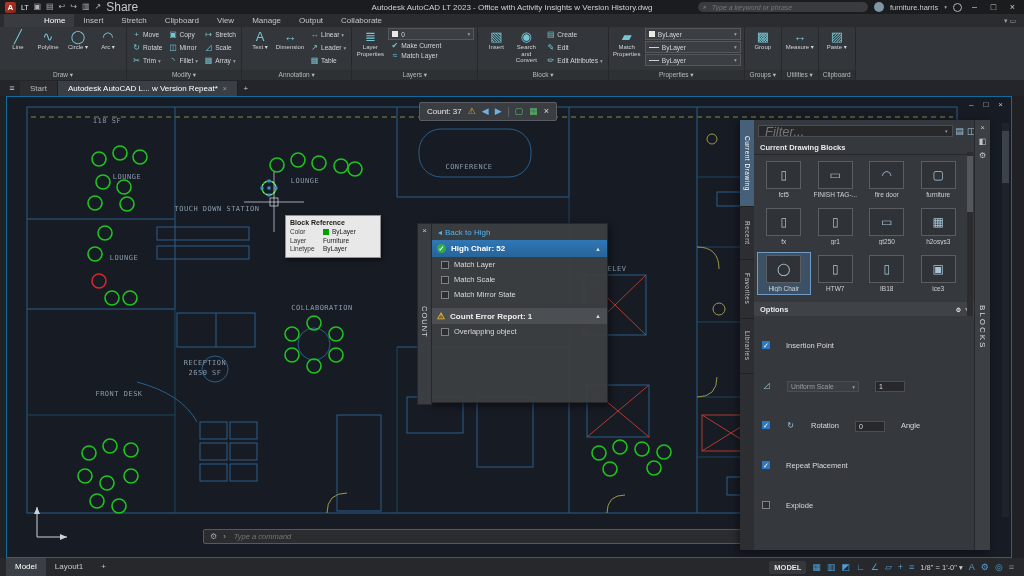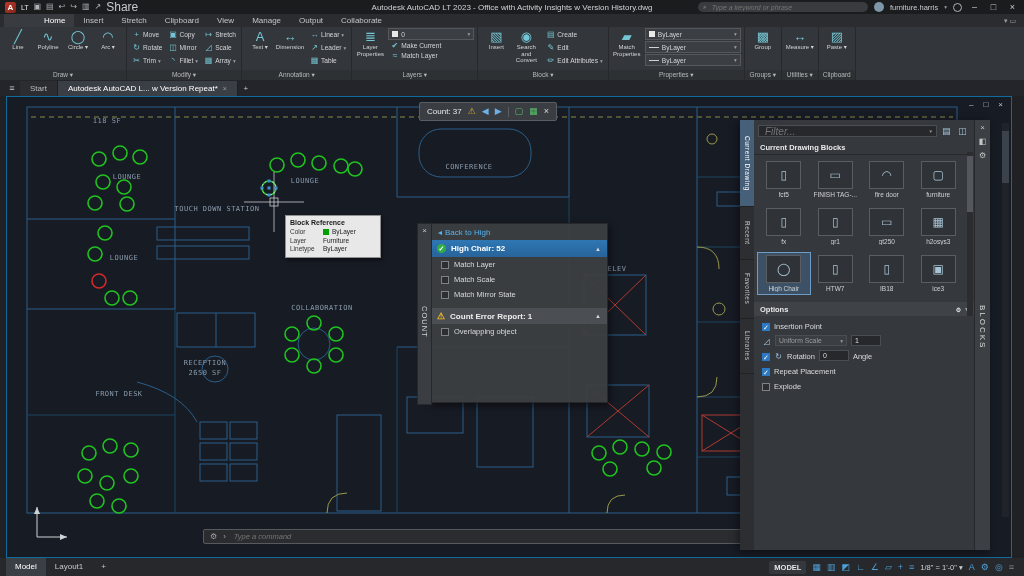--- a/index.html
+++ b/index.html
@@ -100,31 +100,31 @@
   .cmdline input{flex:1;background:none;border:none;outline:none;color:#8d9094;font-size:7.5px;font-style:italic;}
   
   .blocks{position:absolute;left:740px;top:120px;width:250px;height:430px;display:flex;z-index:5;box-shadow:-2px 2px 8px rgba(0,0,0,.45);}
   .bp-side{width:14px;background:#2c2e31;display:flex;flex-direction:column;}
   .bp-sidetab{writing-mode:vertical-rl;font-size:6.5px;color:#c3c6c9;border-bottom:1px solid #222;display:flex;align-items:center;justify-content:center;letter-spacing:.5px;}
   .bp-sidetab.on{background:#46607a;color:#fff;}
   .bp-side .fill{flex:1;}
   .bp-body{flex:1;background:#35383c;display:flex;flex-direction:column;position:relative;overflow:hidden;}
   .bp-toolbar{height:18px;display:flex;align-items:center;gap:3px;padding:2px 5px 1px 4px;}
   .bp-filter{flex:1;height:12px;background:#26282b;border:1px solid #4a4d51;display:flex;align-items:center;padding:0 4px;box-sizing:border-box;}
-  .bp-filter input{flex:1;background:none;border:none;outline:none;color:#a6a9ac;font-size:10px;font-style:italic;min-width:0;}
+  .bp-filter input{flex:1;background:none;border:none;outline:none;color:#a6a9ac;font-size:13px;font-style:italic;min-width:0;}
   .bp-filter .arr2{font-size:5px;}
   .bp-tool{width:13px;text-align:center;color:#9fc3d8;font-size:9px;}
   .bp-header{height:13px;font-size:7.5px;font-weight:bold;color:#e8eaec;padding:0 6px;line-height:13px;border-bottom:1px solid #26282b;}
   .bp-grid{display:grid;grid-template-columns:repeat(4,1fr);padding:4px 10px 0 4px;row-gap:6px;}
   .bp-cell{display:flex;flex-direction:column;align-items:center;gap:2px;padding:2px 1px;}
   .bp-cell.sel{background:#3c5166;outline:1px solid #6f9cc4;}
   .bp-thumb{width:33px;height:26px;border:1px solid #5a5e63;background:#2f3236;color:#a8c4d4;font-size:12px;display:flex;align-items:center;justify-content:center;}
   .bp-name{font-size:6.5px;color:#d0d3d6;max-width:50px;overflow:hidden;text-overflow:ellipsis;white-space:nowrap;}
   .bp-options-h{height:14px;background:#3f4347;display:flex;align-items:center;gap:4px;padding:0 6px;font-size:7.5px;font-weight:bold;margin-top:8px;color:#e8eaec;}
-  .bp-opt{height:15px;display:flex;align-items:flex-end;gap:4px;padding:0 8px;font-size:7.5px;color:#d8dadc;}
+  .bp-opt{height:15px;display:flex;align-items:flex-start;gap:16px;padding:0 8px;font-size:7.5px;color:#d8dadc;margin-top:25px;}
   .bp-input{width:30px;height:11px;background:#26282b;border:1px solid #4a4d51;color:#ddd;font-size:7px;padding:0 3px;box-sizing:border-box;}
   .bp-combo{width:72px;height:11px;background:#3b3e42;border:1px solid #4a4d51;color:#9a9da0;font-size:6.8px;display:flex;align-items:center;padding:0 3px;box-sizing:border-box;}
   .opt-ic{color:#9fc3d8;font-size:8px;width:9px;text-align:center;}
   .vtrack{position:absolute;right:1px;top:32px;height:164px;width:6px;background:#2a2c2f;}
   .vtrack .h{margin-top:4px;height:56px;background:#54585e;}
   .bp-spineR{width:15px;background:#3c3f43;display:flex;flex-direction:column;align-items:center;padding:3px 0;gap:5px;border-left:1px solid #26282b;}
   .bpr-ic{color:#c3c6c9;font-size:8px;line-height:9px;}
   .bp-title-vert{writing-mode:vertical-rl;font-size:8px;letter-spacing:2px;color:#d8dadc;margin-top:140px;}
   
   .statusbar{position:absolute;bottom:0;left:0;right:0;height:18px;background:#26282c;display:flex;align-items:center;padding:0 6px;font-size:8px;gap:2px;z-index:10;}

